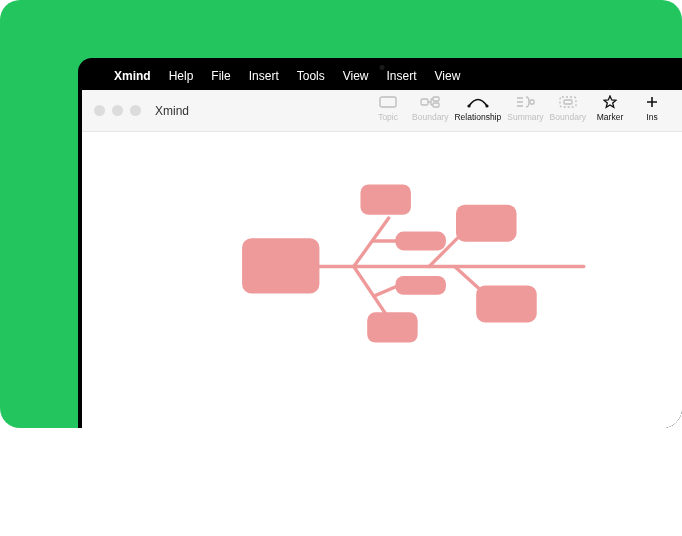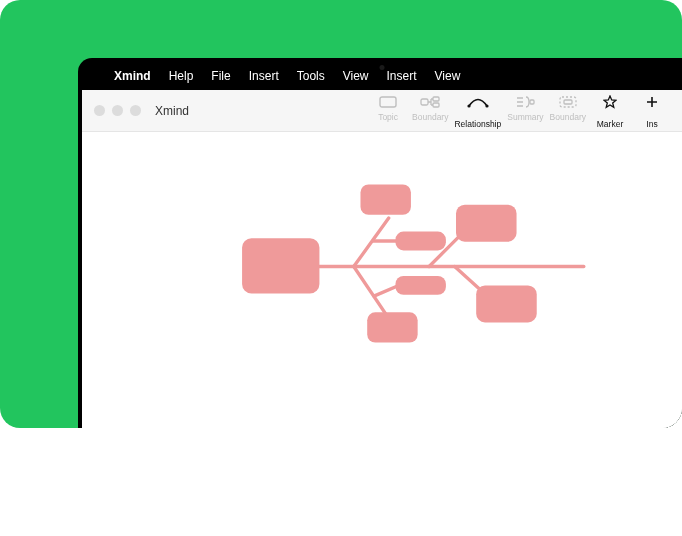--- a/index.html
+++ b/index.html
@@ -17,21 +17,21 @@
   .window { background: #fff; height: calc(100% - 28px); display: flex; flex-direction: column; }
   .titlebar { height: 42px; background: #f6f6f6; border-bottom: 1px solid #e5e5e5; display: flex; align-items: center; padding: 0 12px; gap: 8px; }
   .traffic-lights { display: flex; gap: 7px; align-items: center; }
   .traffic-dot { width: 11px; height: 11px; border-radius: 50%; background: #dcdcdc; }
   .window-title { font-size: 12px; font-weight: 500; color: #333; margin-left: 6px; }
   .titlebar-spacer { flex: 1; }
   .toolbar { display: flex; align-items: flex-start; gap: 6px; height: 100%; padding-top: 4px; }
   .tool { display: flex; flex-direction: column; align-items: center; gap: 2px; min-width: 36px; cursor: default; }
   .tool-icon { height: 16px; display: flex; align-items: center; justify-content: center; }
   .tool-label { font-size: 8.5px; color: #bfbfbf; white-space: nowrap; }
-  .tool.active .tool-label { color: #111; margin-top: 7px; }
+  .tool.active .tool-label { color: #111; }
   .tool.active .tool-icon { color: #111; }
   .tool:not(.active) .tool-icon { color: #bfbfbf; }
   .canvas { flex: 1; background: #fff; position: relative; overflow: hidden; }
   .mindmap { position: absolute; inset: 0; }
 </style>
 </head>
 <body>
 
 <div class="backdrop">
   <div class="laptop">

